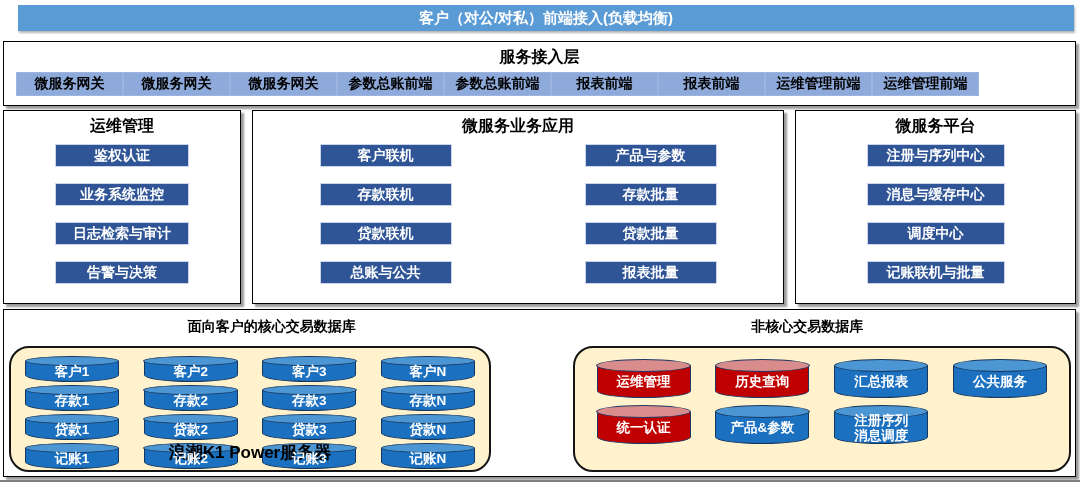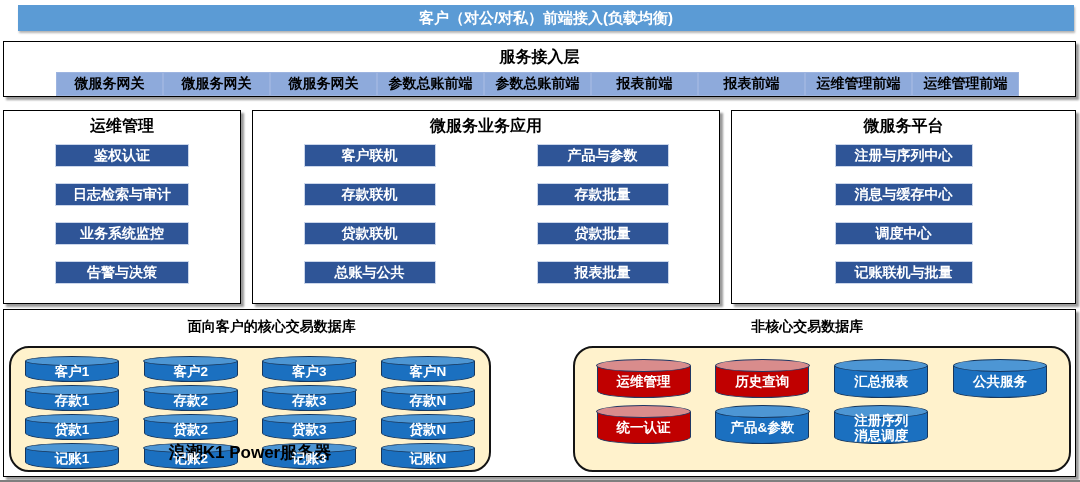--- a/index.html
+++ b/index.html
@@ -8,32 +8,32 @@
 
   
   .banner{position:absolute;left:5px;right:6px;top:5px;height:26px;background:#5B9BD5;
           display:flex;align-items:center;justify-content:center;color:#fff;font-size:15px;
           box-shadow:1px 2px 2px #b5b5b5;margin-left:13px;}
 
   
   .wbox{background:#fff;border:1.5px solid #000;box-shadow:2.5px 2.5px 2px #9a9a9a;box-sizing:border-box;}
 
   
-  .access-box{position:absolute;left:3px;right:4px;top:41px;height:56px;}
+  .access-box{position:absolute;left:3px;right:4px;top:41px;height:65px;}
   .box-title{text-align:center;font-size:16px;line-height:20px;margin-top:5px;}
-  .gateway-row{display:flex;justify-content:center;padding:5px 16px 0 12px;}
+  .gateway-row{display:flex;justify-content:flex-start;padding:5px 16px 0 12px;}
   .lt-btn{width:107px;height:24px;background:#8EAADB;border:1px solid #9DB4E0;box-sizing:border-box;
           display:flex;align-items:center;justify-content:center;font-size:14px;color:#000;}
 
   
   .columns{position:absolute;left:3px;top:110px;width:1073px;height:194px;display:flex;gap:11px;}
   .col{flex:none;}
   .col-ops{width:238px;}
   .col-biz{flex:1;}
-  .col-platform{width:345px;}
+  .col-platform{width:281px;}
   .btn-stack{display:flex;flex-direction:column;align-items:center;gap:16px;margin-top:8px;}
   .dk-btn{background:#2F5597;border:1px solid #CBD6EA;color:#fff;font-size:14px;height:21px;
           box-sizing:content-box;display:flex;align-items:center;justify-content:center;}
   .w132{width:132px;} .w130{width:130px;} .w136{width:136px;}
   .two-col{display:flex;}
   .two-col>div{flex:1;}
 
   
   .bottom-box{position:absolute;left:3px;right:4px;top:309px;height:168px;display:flex;}
   .db-half{width:50%;position:relative;}
@@ -84,22 +84,22 @@
       <div class="lt-btn">运维管理前端</div>
     </div>
   </div>
 
   <div class="columns">
 
     <div class="wbox col col-ops">
       <div class="box-title">运维管理</div>
       <div class="btn-stack">
         <div class="dk-btn w132">鉴权认证</div>
+        <div class="dk-btn w132">业务系统监控</div>
         <div class="dk-btn w132">日志检索与审计</div>
-        <div class="dk-btn w132">业务系统监控</div>
         <div class="dk-btn w132">告警与决策</div>
       </div>
     </div>
 
     <div class="wbox col col-biz">
       <div class="box-title">微服务业务应用</div>
       <div class="two-col">
         <div class="btn-stack">
           <div class="dk-btn w130">客户联机</div>
           <div class="dk-btn w130">存款联机</div>

